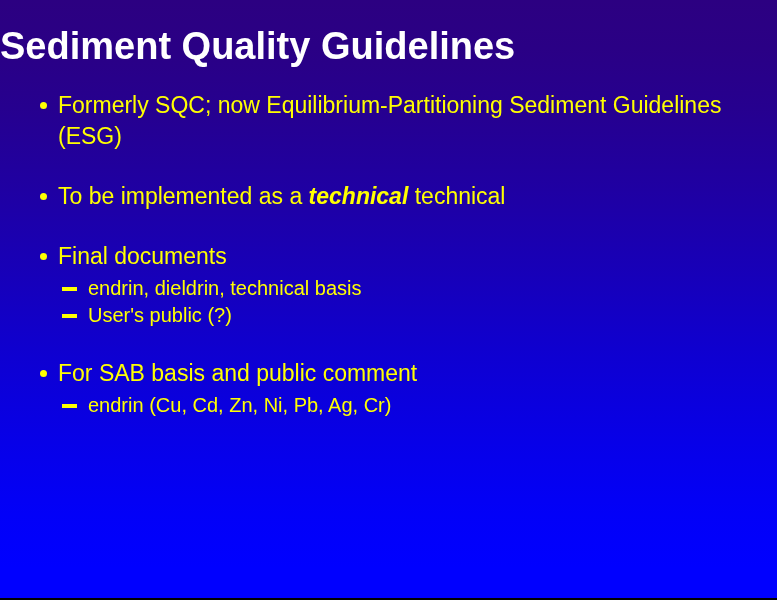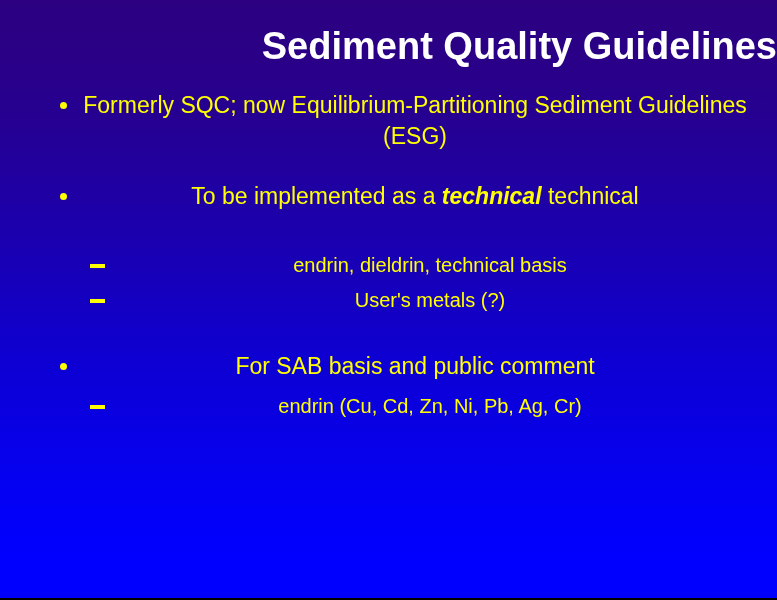--- a/index.html
+++ b/index.html
@@ -29,36 +29,35 @@
     font-family: "Liberation Sans", sans-serif;
     -webkit-font-smoothing: none;
   }
 
   
   #title {
     position: absolute;
     left: 0;
     top: 24px;
     width: 777px;
-    text-align: right;
+    text-align: left;
     color: #ffffff;
     font-size: 38px;
     font-weight: bold;
     letter-spacing: 0px;
     line-height: 44px;
     white-space: nowrap;
   }
 
   
   #body {
     position: absolute;
-    left: 52px;
+    left: 32px;
     top: 90px;
     width: 700px;
-    text-align: center;
   }
 
   .b1 {
     position: relative;
     color: #ffff00;
     font-size: 23px;
     line-height: 31px;
     padding-left: 26px;
     margin: 0;
   }
@@ -72,21 +71,21 @@
     background: #ffff00;
   }
   .b1 .txt { display: block; }
 
   .b2 {
     position: relative;
     color: #ffff00;
     font-size: 20px;
     line-height: 27px;
     padding-left: 56px;
-    margin: 8px;
+    margin: 0;
   }
   .b2 .dash {
     position: absolute;
     left: 30px;
     top: 12px;
     width: 15px;
     height: 4px;
     background: #ffff00;
   }
   .b2 .txt { display: block; }
@@ -116,28 +115,32 @@
 
     <div class="gap-lg"></div>
 
     <div class="b1">
       <span class="dot"></span>
       <span class="txt"><span>To be implemented as a </span><span class="em">technical</span><span> technical</span></span>
     </div>
 
     <div class="gap-lg"></div>
 
+    <div class="b1">
+      <span class="dot"></span>
+      <span class="txt">Final documents</span>
+    </div>
     <div class="gap-sm"></div>
     <div class="b2">
       <span class="dash"></span>
       <span class="txt">endrin, dieldrin, technical basis</span>
     </div>
     <div class="b2">
       <span class="dash"></span>
-      <span class="txt">User's metals (?)</span>
+      <span class="txt">User's public (?)</span>
     </div>
 
     <div class="gap-lg"></div>
 
     <div class="b1">
       <span class="dot"></span>
       <span class="txt">For SAB basis and public comment</span>
     </div>
     <div class="gap-sm"></div>
     <div class="b2">

